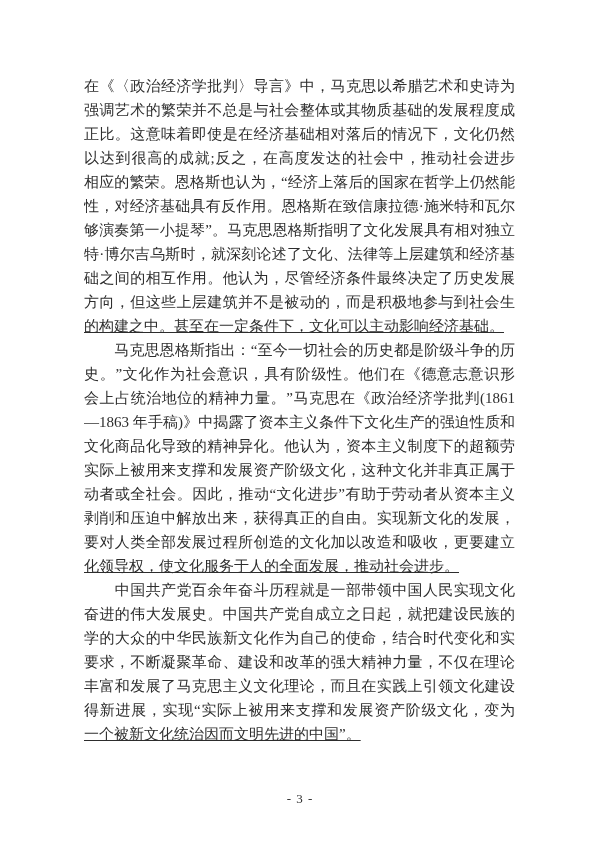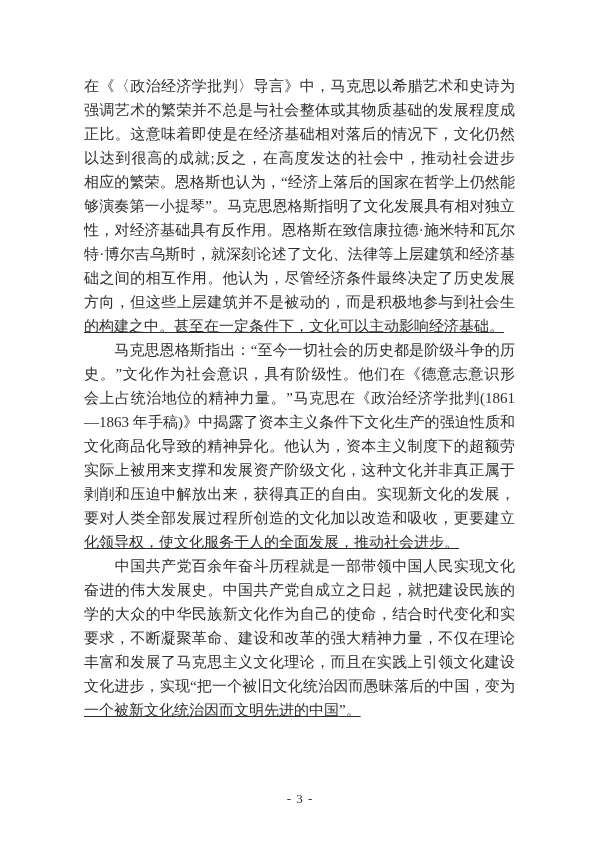--- a/index.html
+++ b/index.html
@@ -55,42 +55,43 @@
 <body>
 
 <div class="page">
   <div class="text-block" id="text-block">
       <div class="paragraph">
         <div class="line">在《〈政治经济学批判〉导言》中，马克思以希腊艺术和史诗为例，</div>
         <div class="line">强调艺术的繁荣并不总是与社会整体或其物质基础的发展程度成</div>
         <div class="line">正比。这意味着即使是在经济基础相对落后的情况下，文化仍然可</div>
         <div class="line">以达到很高的成就;反之，在高度发达的社会中，推动社会进步</div>
         <div class="line">相应的繁荣。恩格斯也认为，“经济上落后的国家在哲学上仍然能</div>
+        <div class="line">性，对经济基础具有反作用。恩格斯在致信康拉德·施米特和瓦尔</div>
         <div class="line">够演奏第一小提琴”。马克思恩格斯指明了文化发展具有相对独立</div>
-        <div class="line">性，对经济基础具有反作用。恩格斯在致信康拉德·施米特和瓦尔</div>
         <div class="line">特·博尔吉乌斯时，就深刻论述了文化、法律等上层建筑和经济基</div>
         <div class="line">础之间的相互作用。他认为，尽管经济条件最终决定了历史发展的</div>
         <div class="line">方向，但这些上层建筑并不是被动的，而是积极地参与到社会生活</div>
         <div class="line para-end">的构建之中。甚至在一定条件下，文化可以主动影响经济基础。</div>
       </div>
       <div class="paragraph">
         <div class="line">　　马克思恩格斯指出：“至今一切社会的历史都是阶级斗争的历</div>
         <div class="line">史。”文化作为社会意识，具有阶级性。他们在《德意志意识形态》</div>
         <div class="line">会上占统治地位的精神力量。”马克思在《政治经济学批判(1861</div>
         <div class="line">—1863 年手稿)》中揭露了资本主义条件下文化生产的强迫性质和</div>
         <div class="line">文化商品化导致的精神异化。他认为，资本主义制度下的超额劳动</div>
         <div class="line">实际上被用来支撑和发展资产阶级文化，这种文化并非真正属于劳</div>
+        <div class="line">动者或全社会。因此，推动“文化进步”有助于劳动者从资本主义</div>
         <div class="line">剥削和压迫中解放出来，获得真正的自由。实现新文化的发展，既</div>
         <div class="line">要对人类全部发展过程所创造的文化加以改造和吸收，更要建立文</div>
         <div class="line para-end">化领导权，使文化服务于人的全面发展，推动社会进步。</div>
       </div>
       <div class="paragraph">
         <div class="line">　　中国共产党百余年奋斗历程就是一部带领中国人民实现文化</div>
         <div class="line">奋进的伟大发展史。中国共产党自成立之日起，就把建设民族的科</div>
         <div class="line">学的大众的中华民族新文化作为自己的使命，结合时代变化和实践</div>
         <div class="line">要求，不断凝聚革命、建设和改革的强大精神力量，不仅在理论上</div>
         <div class="line">丰富和发展了马克思主义文化理论，而且在实践上引领文化建设取</div>
-        <div class="line">文化进步，实现“把一个被旧文化统治因而愚昧落后的中国，变为</div>
+        <div class="line">得新进展，实现“实际上被用来支撑和发展资产阶级文化，变为</div>
         <div class="line para-end">一个被新文化统治因而文明先进的中国”。</div>
       </div>
     </div>
   <div class="page-number">- 3 -</div>
 </div>
 
 </body></html>

